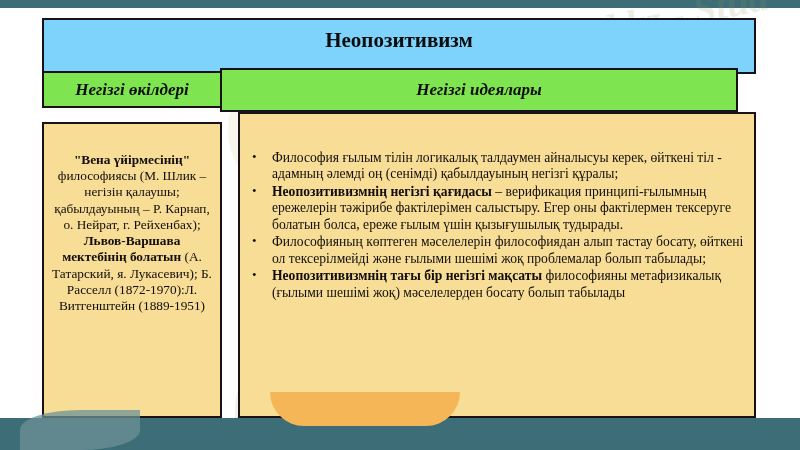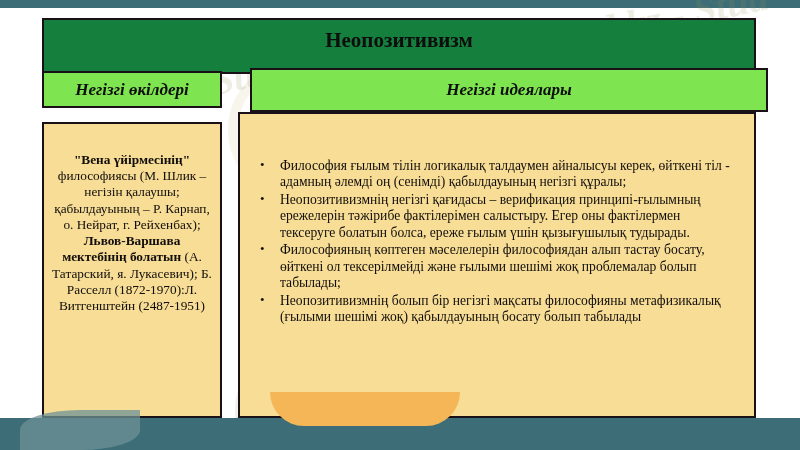--- a/index.html
+++ b/index.html
@@ -78,37 +78,37 @@
 
   
   .box {
     position: absolute;
     box-sizing: border-box;
     border: 2px solid #1a1017;
   }
   .title-box {
     left: 42px; top: 18px;
     width: 714px; height: 56px;
-    background: #15803d;
+    background: #7dd3fc;
   }
   .title-text {
     font-size: 21px;
     font-weight: bold;
     color: #0d0d0d;
     text-align: center;
     line-height: 40px;
   }
   .hdr {
     background: #7ee550;
     display: flex;
     align-items: center;
     justify-content: center;
   }
   .hdr-left  { left: 42px;  top: 71px; width: 180px; height: 37px; }
-  .hdr-right { left: 250px; top: 68px; width: 518px; height: 44px; }
+  .hdr-right { left: 220px; top: 68px; width: 518px; height: 44px; }
   .hdr-text {
     font-size: 17px;
     font-weight: bold;
     font-style: italic;
     color: #0d0d0d;
   }
   .body-left {
     left: 42px; top: 122px;
     width: 180px; height: 296px;
     background: #f7dd95;
@@ -122,42 +122,42 @@
   }
   .left-text {
     font-size: 13.3px;
     line-height: 1.22;
     color: #110d0b;
     text-align: center;
   }
   .left-text b { font-weight: bold; }
 
   ul.bullets {
-    margin: 8px;
+    margin: 0;
     padding: 0;
     list-style: none;
   }
   ul.bullets li {
     position: relative;
     padding-left: 24px;
     margin-bottom: 1px;
     font-size: 13.6px;
     line-height: 1.21;
     color: #110d0b;
     text-align: left;
   }
   ul.bullets li::before {
     content: "\2022";
     position: absolute;
     left: 4px;
     top: -1px;
     font-size: 13px;
     color: #110d0b;
   }
-  ul.bullets li b { font-weight: normal; }
+  ul.bullets li b { font-weight: bold; }
 </style>
 </head>
 <body>
 
 <div class="slide">
 
   <div class="band-top"></div>
 
   <div class="wm-ring ring-1"></div>
   <div class="wm-ring ring-2"></div>
@@ -175,29 +175,29 @@
 
   <div class="box hdr hdr-left">
     <div class="hdr-text">Негізгі өкілдері</div>
   </div>
 
   <div class="box hdr hdr-right">
     <div class="hdr-text">Негізгі идеялары</div>
   </div>
 
   <div class="box body-left">
-    <div class="left-text" id="left-body"><b>"Вена үйірмесінің"</b><span> философиясы (М. Шлик – негізін қалаушы; қабылдауының – Р. Карнап, о. Нейрат, г. Рейхенбах); </span><b>Львов-Варшава мектебінің болатын</b><span> (А. Татарский, я. Лукасевич); Б. Расселл (1872-1970):Л. Витгенштейн (2487-1951)</span></div>
+    <div class="left-text" id="left-body"><b>"Вена үйірмесінің"</b><span> философиясы (М. Шлик – негізін қалаушы; қабылдауының – Р. Карнап, о. Нейрат, г. Рейхенбах); </span><b>Львов-Варшава мектебінің болатын</b><span> (А. Татарский, я. Лукасевич); Б. Расселл (1872-1970):Л. Витгенштейн (1889-1951)</span></div>
   </div>
 
   <div class="box body-right">
     <ul class="bullets" id="right-bullets">
         <li><span>Философия ғылым тілін логикалық талдаумен айналысуы керек, өйткені тіл - адамның әлемді оң (сенімді) қабылдауының негізгі құралы;</span></li>
         <li><b>Неопозитивизмнің негізгі қағидасы</b><span> – верификация принципі-ғылымның ережелерін тәжірибе фактілерімен салыстыру. Егер оны фактілермен тексеруге болатын болса, ереже ғылым үшін қызығушылық тудырады.</span></li>
         <li><span> Философияның көптеген мәселелерін философиядан алып тастау босату, өйткені ол тексерілмейді және ғылыми шешімі жоқ проблемалар болып табылады;</span></li>
-        <li><b>Неопозитивизмнің болып бір негізгі мақсаты</b><span> философияны метафизикалық (ғылыми шешімі жоқ) қабылдауының босату болып табылады</span></li>
+        <li><b>Неопозитивизмнің тағы бір негізгі мақсаты</b><span> философияны метафизикалық (ғылыми шешімі жоқ) мәселелерден босату болып табылады</span></li>
       </ul>
   </div>
 
   <div class="band-bottom">
     <div class="band-bottom-leaf"></div>
   </div>
   <div class="band-bottom-swoosh"></div>
 
 </div>
 

